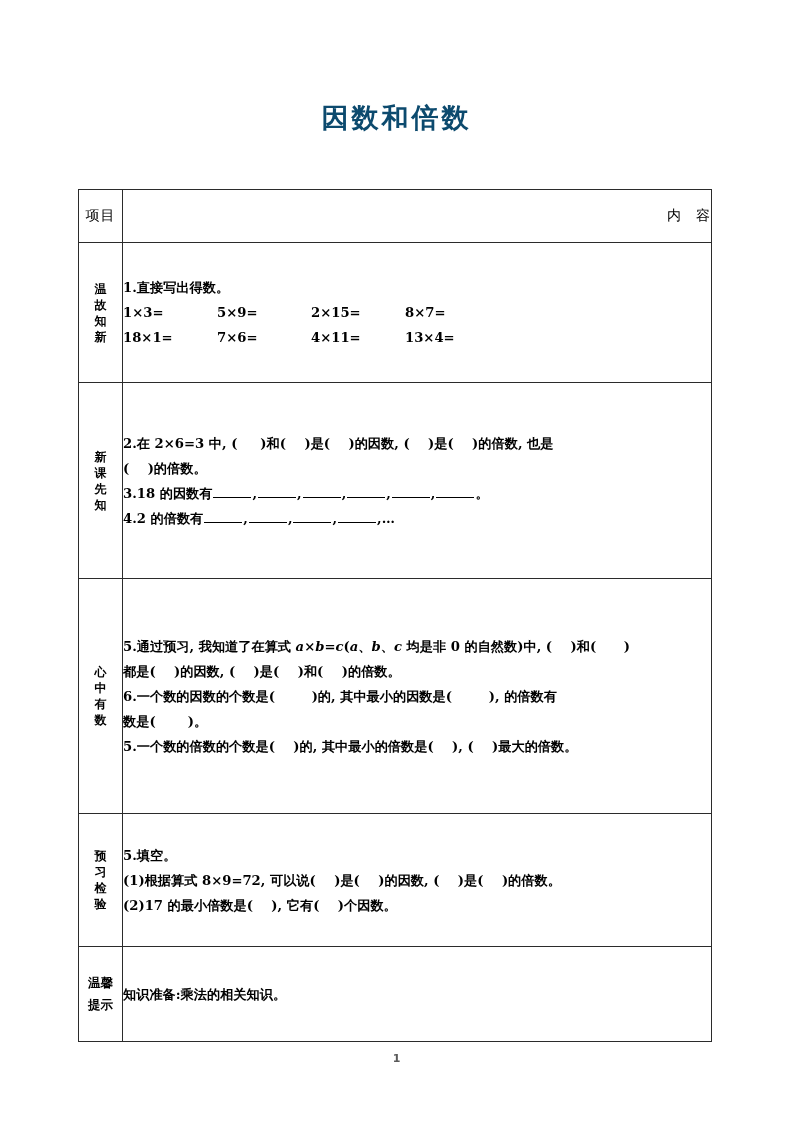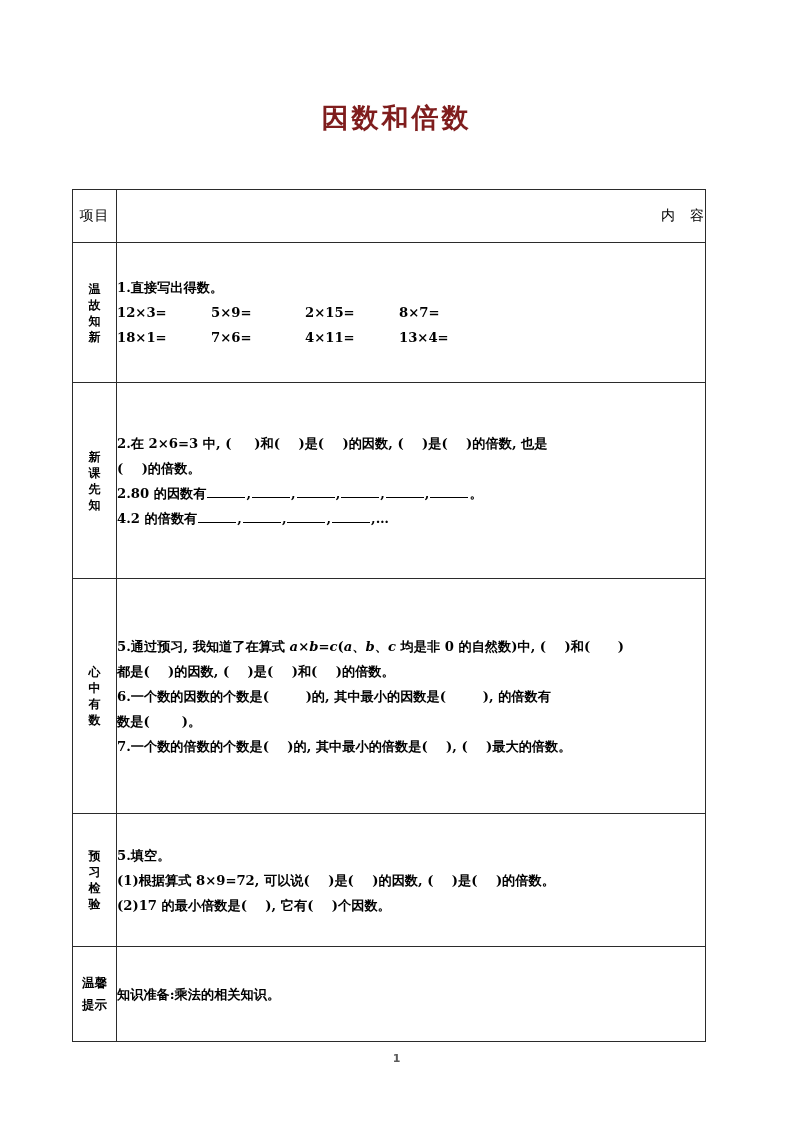--- a/index.html
+++ b/index.html
@@ -27,27 +27,27 @@
   .doc-title {
     position: absolute;
     left: 0;
     top: 100px;
     width: 793px;
     text-align: center;
     font-family: "DejaVu Sans", "Liberation Sans", sans-serif;
     font-weight: bold;
     font-size: 27px;
     letter-spacing: 3px;
-    color: #7f1d1d;
+    color: #0c4a6e;
   }
 
   
   .sheet {
     position: absolute;
-    left: 72px;
+    left: 78px;
     top: 189px;
     width: 633px;
     border-collapse: collapse;
     table-layout: fixed;
     border-radius: 32px;
   }
   .sheet td {
     border: 1px solid #2b2b2b;
     vertical-align: middle;
     padding: 0;
@@ -173,21 +173,21 @@
       <tr class="r1">
         <td class="vlabel">
           <span class="ch">温</span>
           <span class="ch">故</span>
           <span class="ch">知</span>
           <span class="ch">新</span>
         </td>
         <td class="body-cell">
           <div class="line">1.直接写出得数。</div>
           <div class="line calc-row">
-            <span class="cell">12×3=</span><span class="cell">5×9=</span><span class="cell">2×15=</span><span class="cell">8×7=</span>
+            <span class="cell">1×3=</span><span class="cell">5×9=</span><span class="cell">2×15=</span><span class="cell">8×7=</span>
           </div>
           <div class="line calc-row">
             <span class="cell">18×1=</span><span class="cell">7×6=</span><span class="cell">4×11=</span><span class="cell">13×4=</span>
           </div>
         </td>
       </tr>
 
       <tr class="r2">
         <td class="vlabel">
           <span class="ch">新</span>
@@ -197,21 +197,21 @@
         </td>
         <td class="body-cell">
           <div class="line">
             <span>2.在 2×6=3 中, (</span>
             <span class="blank-sp">&nbsp;&nbsp;&nbsp;&nbsp;</span><span>)和(</span><span class="blank-sp">&nbsp;&nbsp;&nbsp;&nbsp;</span><span>)是(</span><span class="blank-sp">&nbsp;&nbsp;&nbsp;&nbsp;</span><span>)的因数, (</span><span class="blank-sp">&nbsp;&nbsp;&nbsp;&nbsp;</span><span>)是(</span><span class="blank-sp">&nbsp;&nbsp;&nbsp;&nbsp;</span><span>)的倍数, 也是</span>
           </div>
           <div class="line">
             <span>(</span><span class="blank-sp">&nbsp;&nbsp;&nbsp;&nbsp;</span><span>)的倍数。</span>
           </div>
           <div class="line">
-            <span>2.80 的因数有</span><span class="blank-u"></span>,<span class="blank-u"></span>,<span class="blank-u"></span>,<span class="blank-u"></span>,<span class="blank-u"></span>,<span class="blank-u"></span><span>。</span>
+            <span>3.18 的因数有</span><span class="blank-u"></span>,<span class="blank-u"></span>,<span class="blank-u"></span>,<span class="blank-u"></span>,<span class="blank-u"></span>,<span class="blank-u"></span><span>。</span>
           </div>
           <div class="line">
             <span>4.2 的倍数有</span><span class="blank-u"></span>,<span class="blank-u"></span>,<span class="blank-u"></span>,<span class="blank-u"></span>,<span>…</span>
           </div>
         </td>
       </tr>
 
       <tr class="r3">
         <td class="vlabel">
           <span class="ch">心</span>
@@ -226,21 +226,21 @@
           <div class="line">
             <span>都是(</span><span class="blank-sp">&nbsp;&nbsp;&nbsp;&nbsp;</span><span>)的因数, (</span><span class="blank-sp">&nbsp;&nbsp;&nbsp;&nbsp;</span><span>)是(</span><span class="blank-sp">&nbsp;&nbsp;&nbsp;&nbsp;</span><span>)和(</span><span class="blank-sp">&nbsp;&nbsp;&nbsp;&nbsp;</span><span>)的倍数。</span>
           </div>
           <div class="line">
             <span>6.一个数的因数的个数是(</span><span class="blank-sp">&nbsp;&nbsp;&nbsp;&nbsp;&nbsp;&nbsp;&nbsp;&nbsp;</span><span>)的, 其中最小的因数是(</span><span class="blank-sp">&nbsp;&nbsp;&nbsp;&nbsp;&nbsp;&nbsp;&nbsp;&nbsp;</span><span>), 的倍数有</span>
           </div>
           <div class="line">
             <span>数是(</span><span class="blank-sp">&nbsp;&nbsp;&nbsp;&nbsp;&nbsp;&nbsp;&nbsp;</span><span>)。</span>
           </div>
           <div class="line">
-            <span>7.一个数的倍数的个数是(</span><span class="blank-sp">&nbsp;&nbsp;&nbsp;&nbsp;</span><span>)的, 其中最小的倍数是(</span><span class="blank-sp">&nbsp;&nbsp;&nbsp;&nbsp;</span><span>), (</span><span class="blank-sp">&nbsp;&nbsp;&nbsp;&nbsp;</span><span>)最大的倍数。</span>
+            <span>5.一个数的倍数的个数是(</span><span class="blank-sp">&nbsp;&nbsp;&nbsp;&nbsp;</span><span>)的, 其中最小的倍数是(</span><span class="blank-sp">&nbsp;&nbsp;&nbsp;&nbsp;</span><span>), (</span><span class="blank-sp">&nbsp;&nbsp;&nbsp;&nbsp;</span><span>)最大的倍数。</span>
           </div>
         </td>
       </tr>
 
       <tr class="r4">
         <td class="vlabel">
           <span class="ch">预</span>
           <span class="ch">习</span>
           <span class="ch">检</span>
           <span class="ch">验</span>

